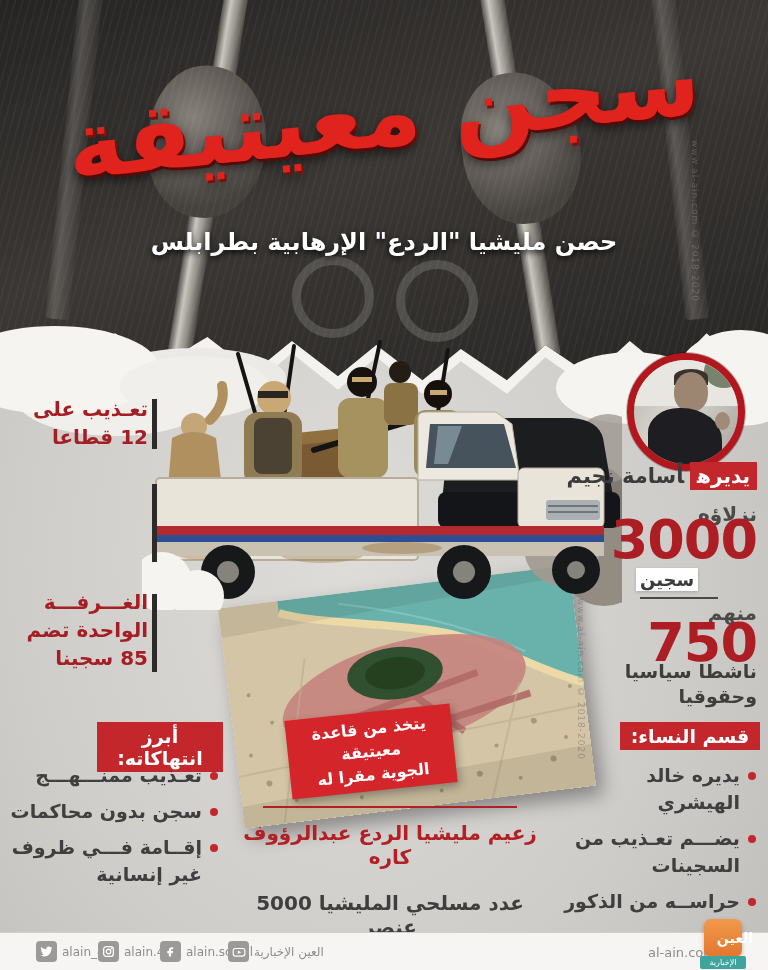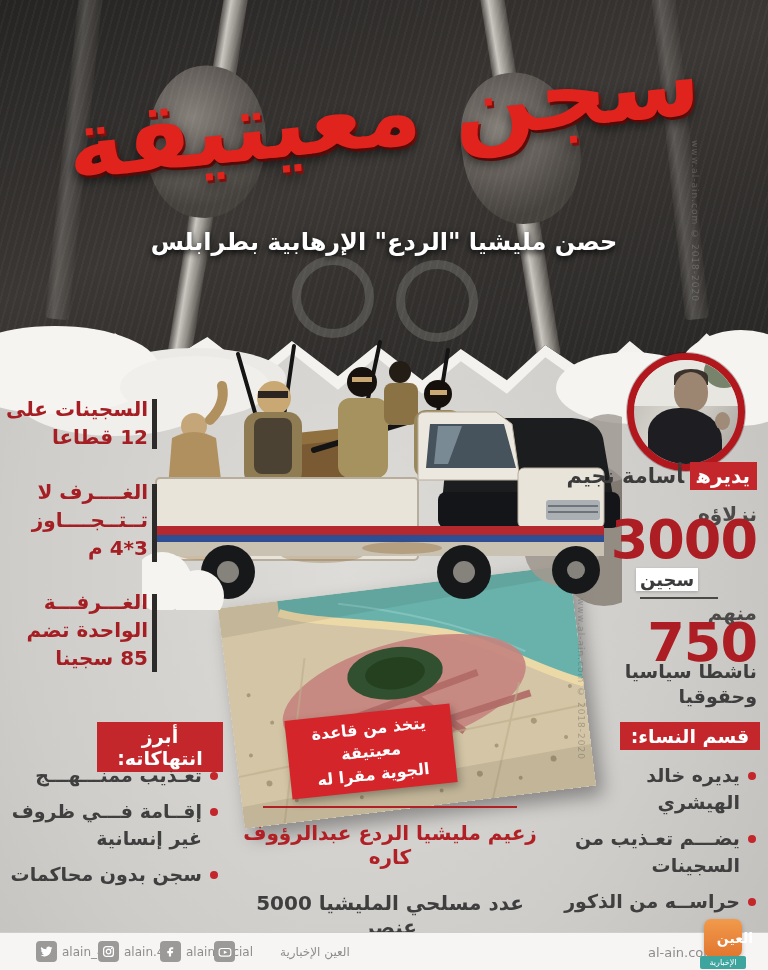--- a/index.html
+++ b/index.html
@@ -175,29 +175,24 @@
       <circle cx="86" cy="252" r="11" fill="#86827c"></circle>
     <circle cx="322" cy="252" r="27" fill="#17181a"></circle>
       <circle cx="322" cy="252" r="11" fill="#86827c"></circle>
     <circle cx="434" cy="250" r="24" fill="#17181a"></circle>
       <circle cx="434" cy="250" r="9" fill="#86827c"></circle>
     <circle cx="20" cy="262" r="30" fill="#f6f4f0"></circle>
       <circle cx="56" cy="276" r="26" fill="#f6f4f0"></circle>
   </svg>
 
   <div class="stat" style="top:395px;">
-    <div>السجينات على</div>
+    <div>تعـذيب على</div>
       <div>12 قطاعا</div>
   </div>
   <div class="stat-bar" style="top:399px;height:50px;"></div>
-  <div class="stat" style="top:478px;">
-    <div>الغــــرف لا</div>
-      <div>تــتــجــــاوز</div>
-      <div>3*4 م</div>
-  </div>
   <div class="stat-bar" style="top:484px;height:78px;"></div>
   <div class="stat" style="top:588px;">
     <div>الغـــرفـــة</div>
       <div>الواحدة تضم</div>
       <div>85 سجينا</div>
   </div>
   <div class="stat-bar" style="top:594px;height:78px;"></div>
 
   <div class="photo-wrap">
     <div class="p-wall"></div>
@@ -274,28 +269,28 @@
   <div class="bullets" style="left:0;width:218px;top:762px;">
     <div class="b-item">
         <span class="dot"></span>
       <div class="b-text">
           <span>تعـذيب ممنـــهـــج</span>
         </div>
       </div>
     <div class="b-item">
         <span class="dot"></span>
       <div class="b-text">
+          <span>سجن بدون محاكمات</span>
+        </div>
+      </div>
+    <div class="b-item">
+        <span class="dot"></span>
+      <div class="b-text">
           <span>إقــامة فـــي ظروف</span>
           <span>غير إنسانية</span>
-        </div>
-      </div>
-    <div class="b-item">
-        <span class="dot"></span>
-      <div class="b-text">
-          <span>سجن بدون محاكمات</span>
         </div>
       </div>
   </div>
 
   <div class="mid">
     <div class="mid-line"></div>
     <div class="mid-leader">زعيم مليشيا الردع عبدالرؤوف كاره</div>
     <div class="mid-count">عدد مسلحي المليشيا 5000 عنصر</div>
   </div>
 
@@ -342,21 +337,21 @@
         <span class="soc-label">alain.4u</span>
     </div>
     <div class="soc" style="left:160px;">
       <span class="soc-ic">
         <svg width="13" height="13" viewBox="0 0 24 24" fill="#fff">
             <path d="M14 8h3V4h-3c-2.8 0-5 2.2-5 5v2H6v4h3v6h4v-6h3l1-4h-4V9c0-.6.4-1 1-1z"></path>
           </svg>
       </span>
         <span class="soc-label">alain.social</span>
     </div>
-    <div class="soc" style="left:214px;gap:40px;">
+    <div class="soc" style="left:228px;">
       <span class="soc-ic">
         <svg width="14" height="14" viewBox="0 0 24 24">
             <rect x="2" y="6" width="20" height="13" rx="4" fill="none" stroke="#fff" stroke-width="2"></rect>
             <polygon points="10,9.5 16,12.5 10,15.5" fill="#fff"></polygon>
           </svg>
       </span>
         <span class="soc-label">العين الإخبارية</span>
     </div>
     <div class="site">al-ain.com</div>
     <div class="logo">العين</div>

